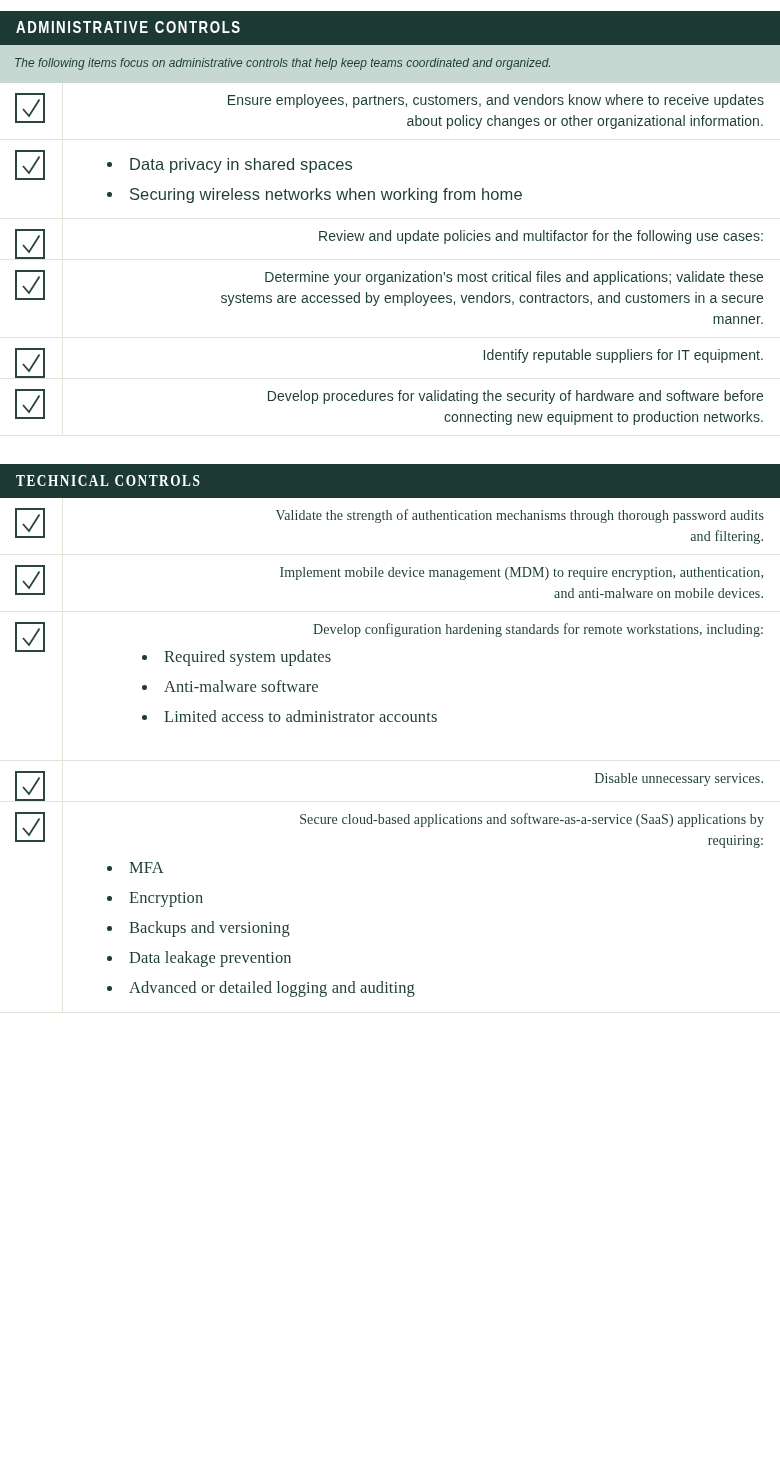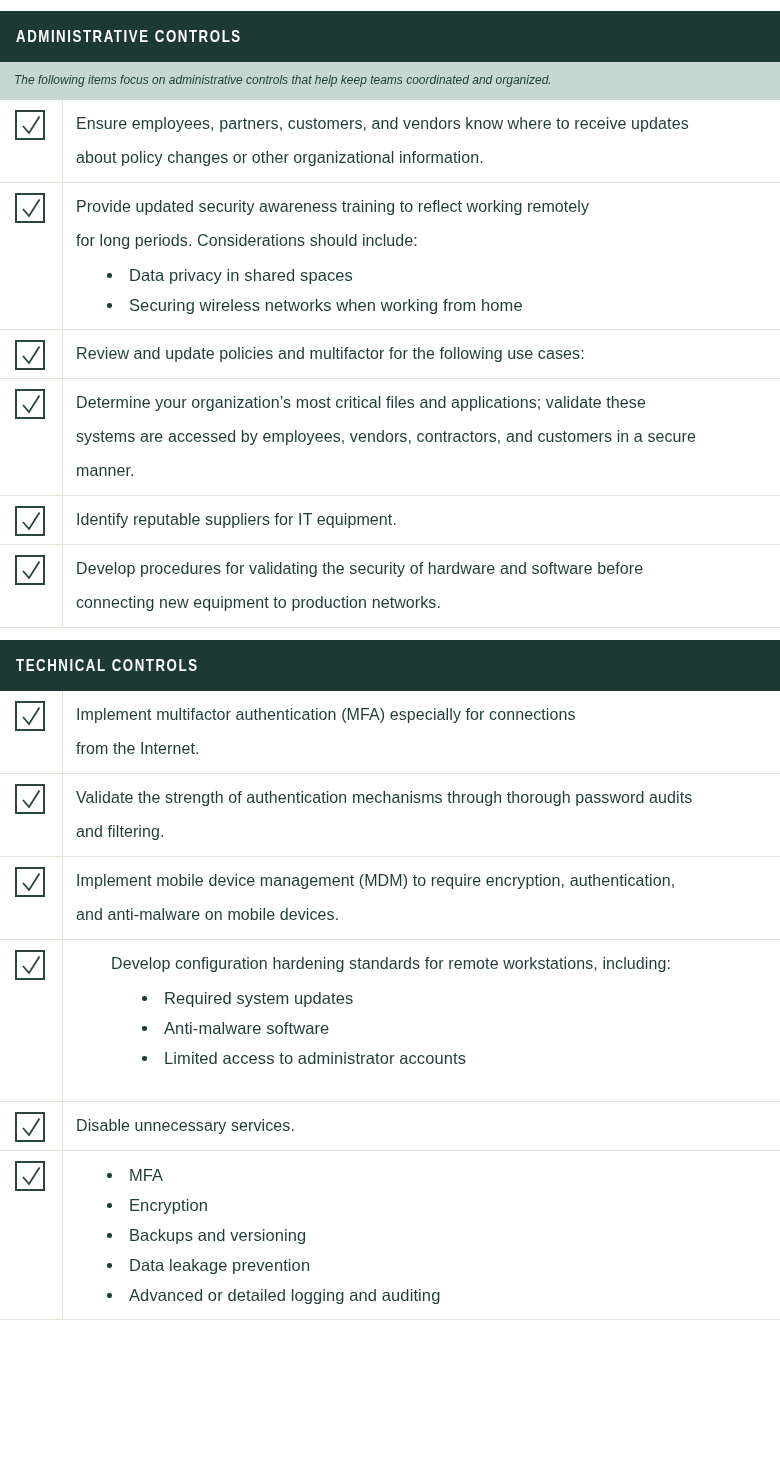--- a/index.html
+++ b/index.html
@@ -13,24 +13,24 @@
   *{box-sizing:border-box;}
   html,body{margin:0;padding:0;}
   body{
     width:780px;
     min-height:1465px;
     background:var(--page-bg);
     color:var(--text);
     font-family:"Liberation Sans", sans-serif;
   }
   .page{padding:11px 0 42px;}
-  .section + .section{margin-top:12px;}
+  .section + .section{margin-top:28px;font-family:Liberation Serif, serif;}
   .section-header{
     background:var(--header-bg);
-    height:51px;
+    height:34px;
     display:flex;
     align-items:center;
     padding:16px 16px;
   }
   .section-title{
     color:#ffffff;
     font-size:17px;
     font-weight:700;
     letter-spacing:2px;
     white-space:nowrap;
@@ -71,24 +71,25 @@
     fill:none;
     stroke:var(--box-border);
     stroke-width:1.8;
   }
   .item-body{
     flex:1;
     border-left:1.5px solid var(--divider);
     padding:7px 16px 7px 13px;
   }
   .item-text{
-    font-size:16px;
-    line-height:34px;
+    font-size:14px;
+    line-height:21px;
     letter-spacing:0.1px;
     white-space:pre-line;
+    text-align:right;
   }
   ul.item-bullets{
     list-style:none;
     margin:4px 0 0 0;
     padding:0;
   }
   ul.item-bullets li{
     position:relative;
     padding-left:53px;
     font-size:16.5px;
@@ -135,22 +136,20 @@
 
   <div class="item">
     <div class="checkbox-cell">
       <span class="checkbox">
         <svg viewBox="0 0 26 26" aria-hidden="true">
           <path d="M5 14 L11 21 L21.5 4.5"></path>
         </svg>
       </span>
     </div>
     <div class="item-body">
-      <div class="item-text">Provide updated security awareness training to reflect working remotely
-for long periods. Considerations should include:</div>
       <ul class="item-bullets">
                 <li>Data privacy in shared spaces</li>
                 <li>Securing wireless networks when working from home</li>
               </ul>
     </div>
   </div>
 
   <div class="item">
     <div class="checkbox-cell">
       <span class="checkbox">
@@ -209,34 +208,20 @@
     </div>
   </div>
 </div>
   </section>
 
   <section class="section">
     <div class="section-header">
       <span class="section-title">TECHNICAL CONTROLS</span>
     </div>
     <div class="section-items">
-  <div class="item">
-    <div class="checkbox-cell">
-      <span class="checkbox">
-        <svg viewBox="0 0 26 26" aria-hidden="true">
-          <path d="M5 14 L11 21 L21.5 4.5"></path>
-        </svg>
-      </span>
-    </div>
-    <div class="item-body">
-      <div class="item-text">Implement multifactor authentication (MFA) especially for connections
-from the Internet.</div>
-
-    </div>
-  </div>
 
   <div class="item">
     <div class="checkbox-cell">
       <span class="checkbox">
         <svg viewBox="0 0 26 26" aria-hidden="true">
           <path d="M5 14 L11 21 L21.5 4.5"></path>
         </svg>
       </span>
     </div>
     <div class="item-body">
@@ -295,20 +280,22 @@
 
   <div class="item">
     <div class="checkbox-cell">
       <span class="checkbox">
         <svg viewBox="0 0 26 26" aria-hidden="true">
           <path d="M5 14 L11 21 L21.5 4.5"></path>
         </svg>
       </span>
     </div>
     <div class="item-body">
+      <div class="item-text">Secure cloud-based applications and software-as-a-service (SaaS) applications by
+requiring:</div>
       <ul class="item-bullets">
                 <li>MFA</li>
                 <li>Encryption</li>
                 <li>Backups and versioning</li>
                 <li>Data leakage prevention</li>
                 <li>Advanced or detailed logging and auditing</li>
               </ul>
     </div>
   </div>
 

